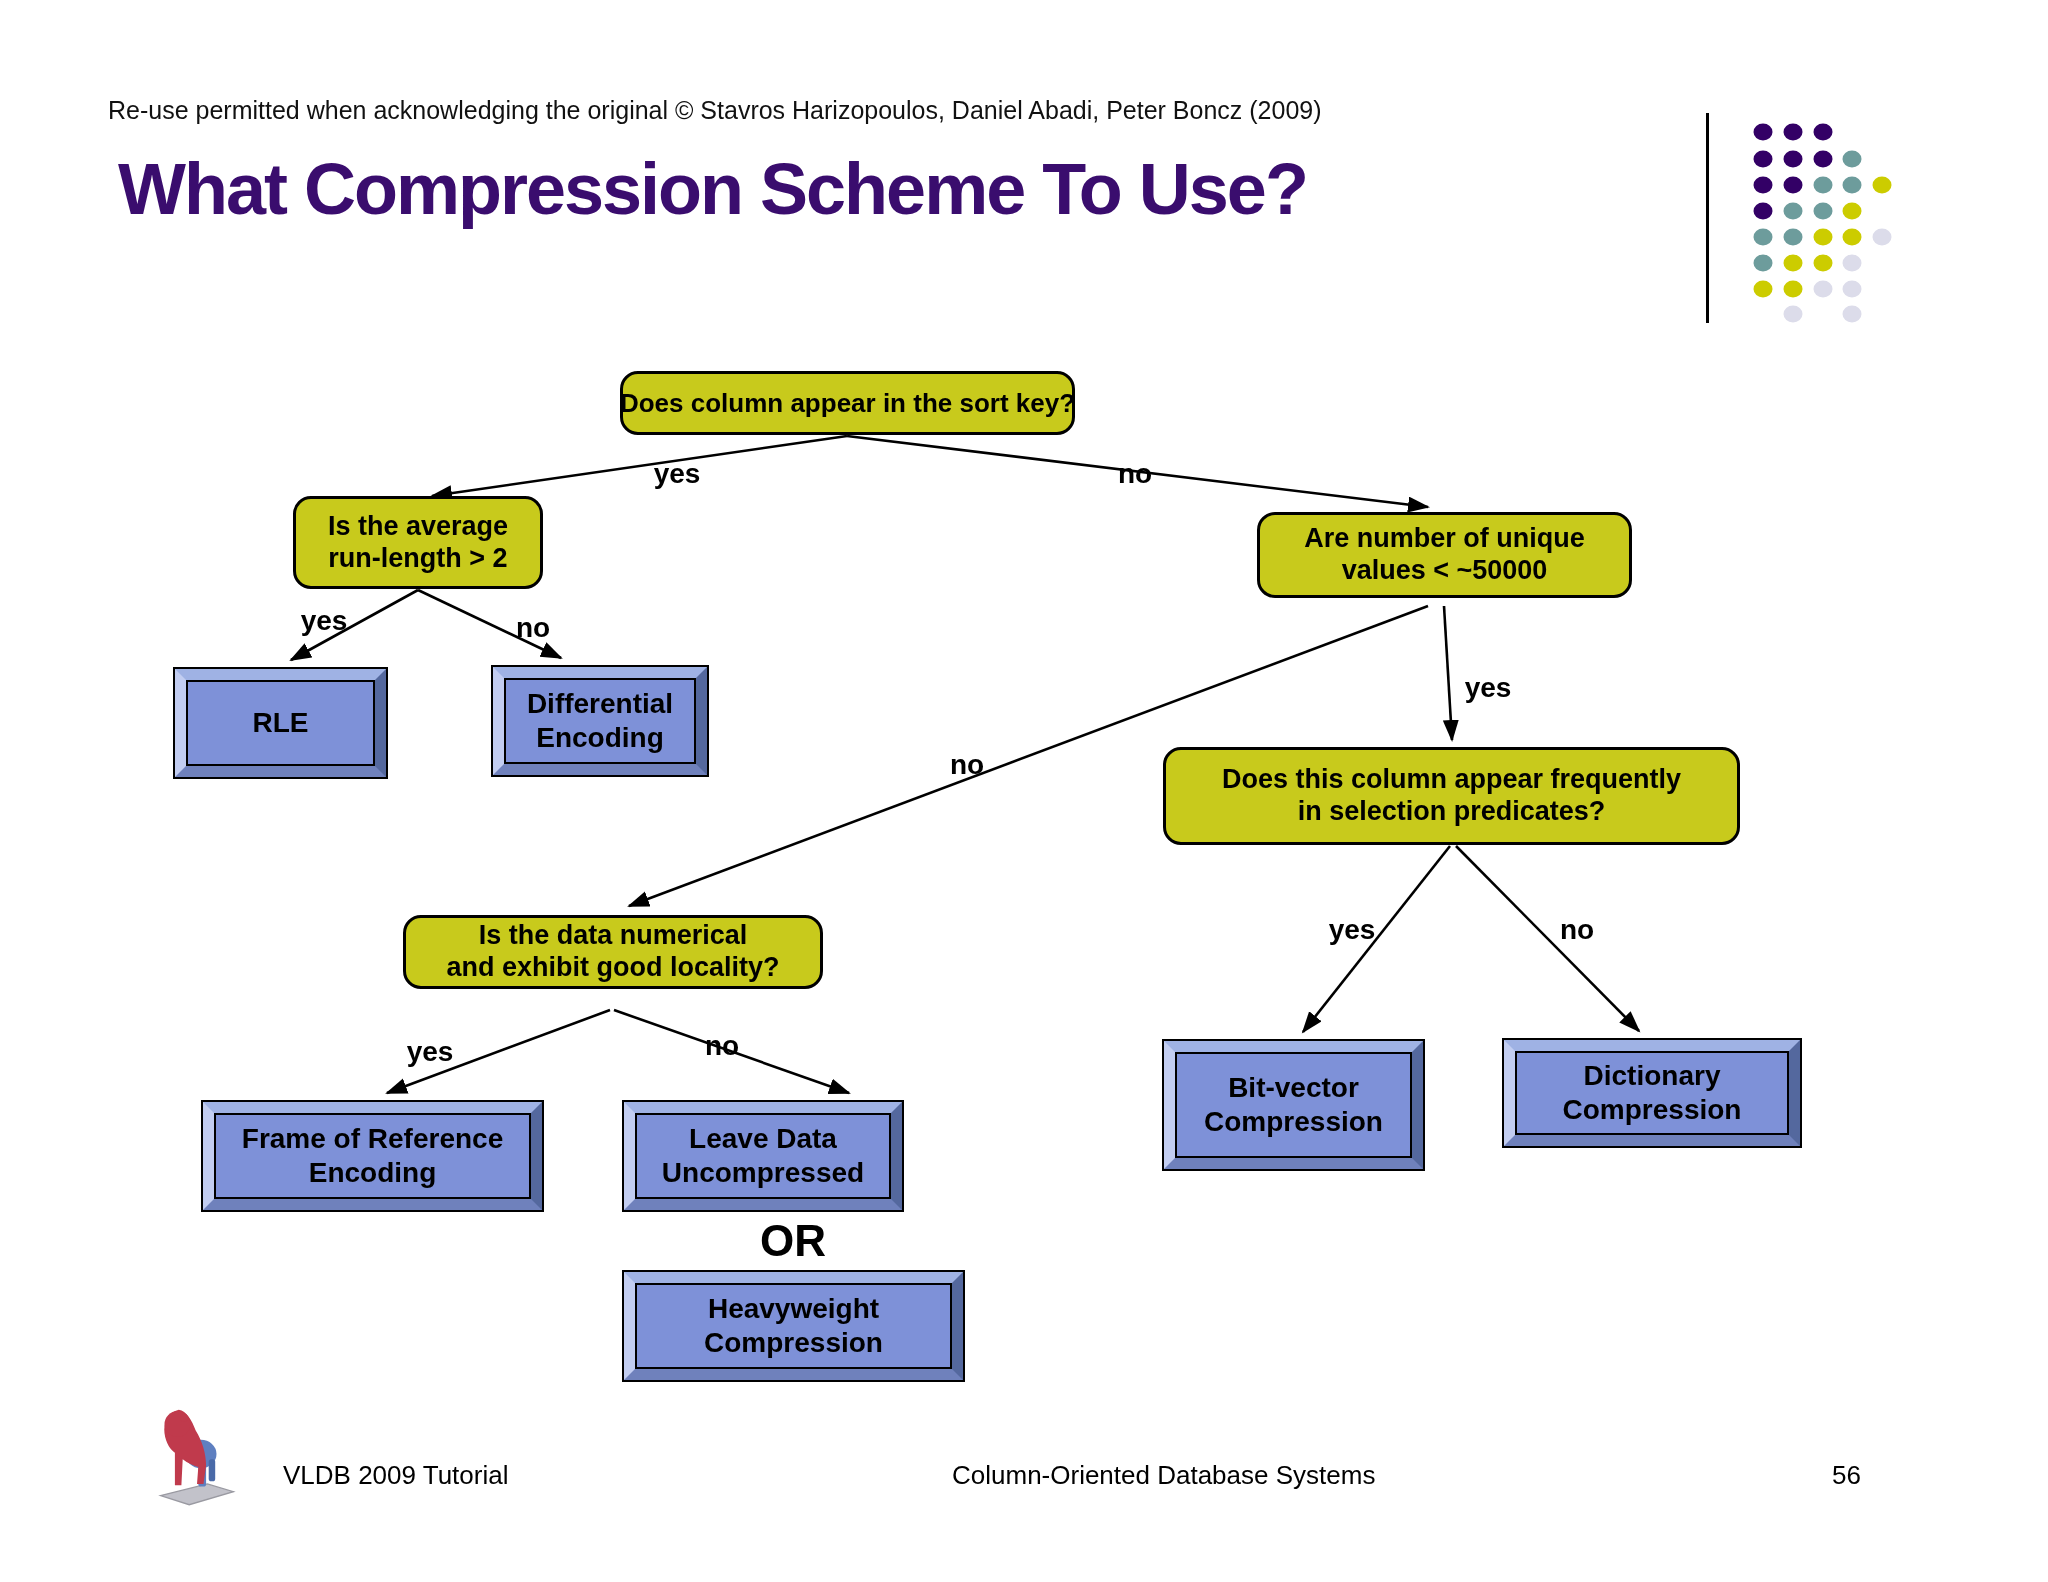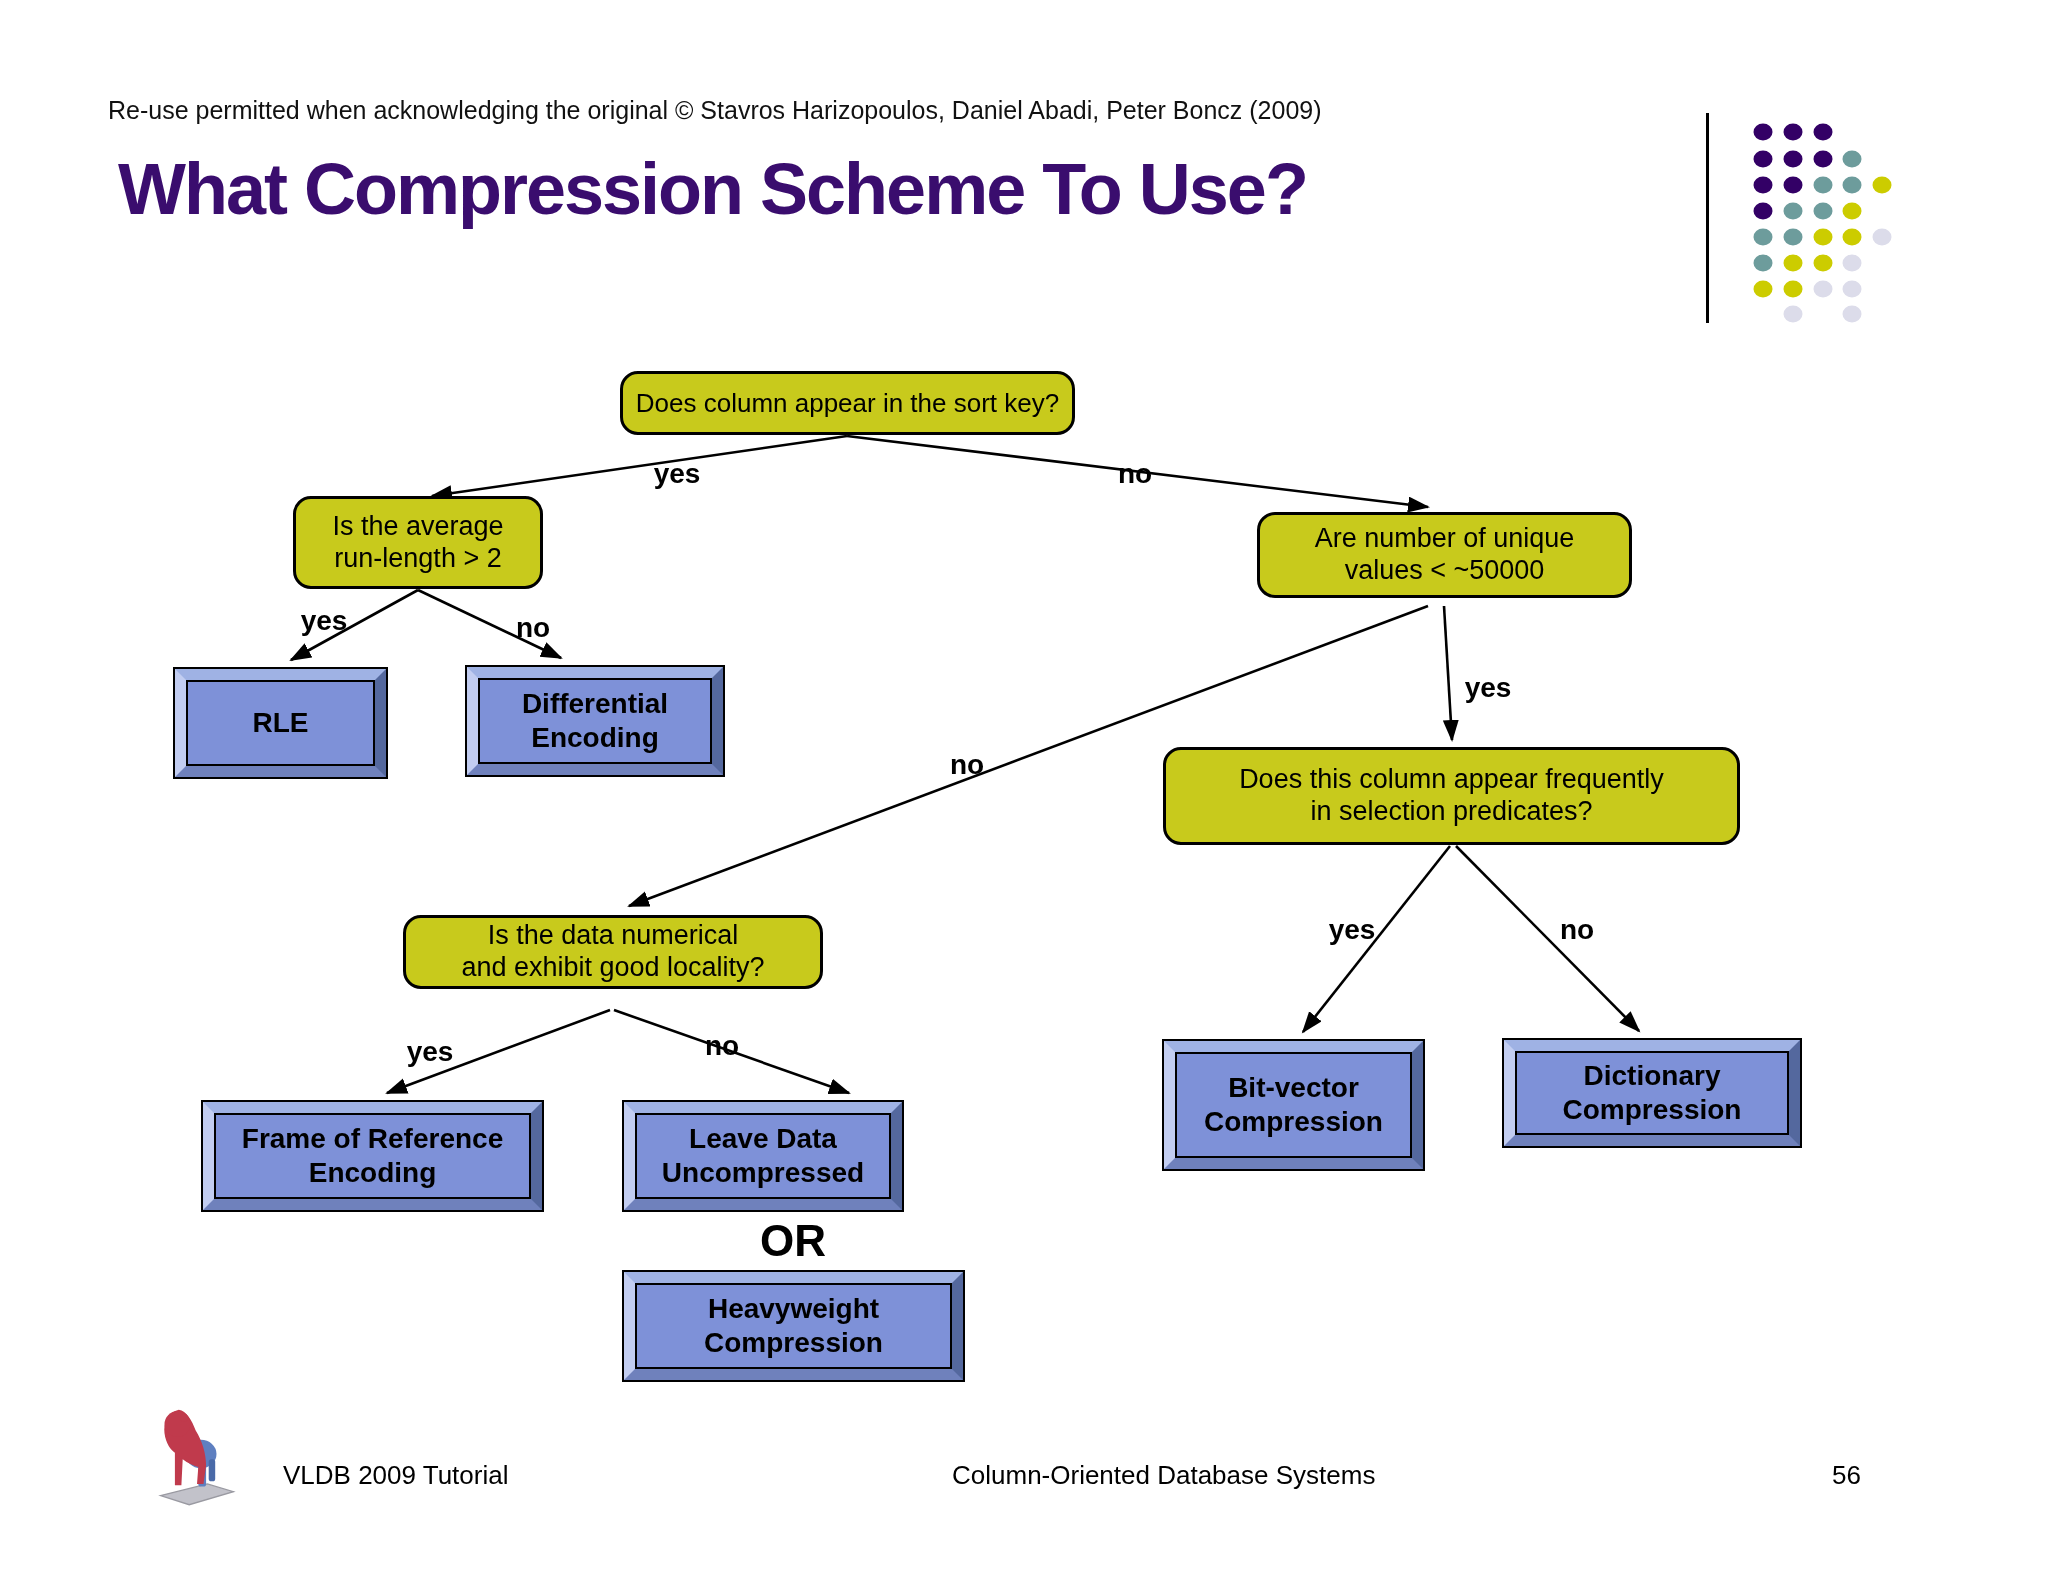--- a/index.html
+++ b/index.html
@@ -18,21 +18,21 @@
   .vline{
     position:absolute; left:1706px; top:113px; width:3px; height:210px; background:#000;
   }
   .dot{ position:absolute; width:19px; height:17px; border-radius:50%;
     transform:translate(-50%,-50%); }
   .arrows{ position:absolute; left:0; top:0; pointer-events:none; }
   .decision{
     position:absolute; box-sizing:border-box; background:var(--decision-fill,#C8CA1C);
     border:3px solid #000; border-radius:18px;
     display:flex; flex-direction:column; align-items:center; justify-content:center;
-    font-weight:normal; text-align:center; line-height:1.18; font-size:27px;
+    font-weight:bold; text-align:center; line-height:1.18; font-size:27px;
   }
   .decision .ln{ white-space:nowrap; }
   .result{
     position:absolute; box-sizing:border-box; background:var(--result-fill,#7E91D8);
     border:2px solid #000;
   }
   .result .bevel{
     position:absolute; inset:0; box-sizing:border-box;
     border-top:11px solid #9FB2E4; border-left:11px solid #C2CDF1;
     border-right:11px solid #54689E; border-bottom:11px solid #6F81BC;
@@ -142,21 +142,21 @@
     <div class="ln">and exhibit good locality?</div>
   </div>
 
   <div class="result" style="left:173px; top:667px; width:215px; height:112px;">
     <div class="bevel"></div>
     <div class="inner">
       <div class="ln">RLE</div>
     </div>
   </div>
 
-  <div class="result" style="left:465px; top:665px; width:260px; height:112px;">
+  <div class="result" style="left:491px; top:665px; width:218px; height:112px;">
     <div class="bevel"></div>
     <div class="inner">
       <div class="ln">Differential</div>
       <div class="ln">Encoding</div>
     </div>
   </div>
 
   <div class="result" style="left:201px; top:1100px; width:343px; height:112px;">
     <div class="bevel"></div>
     <div class="inner">

